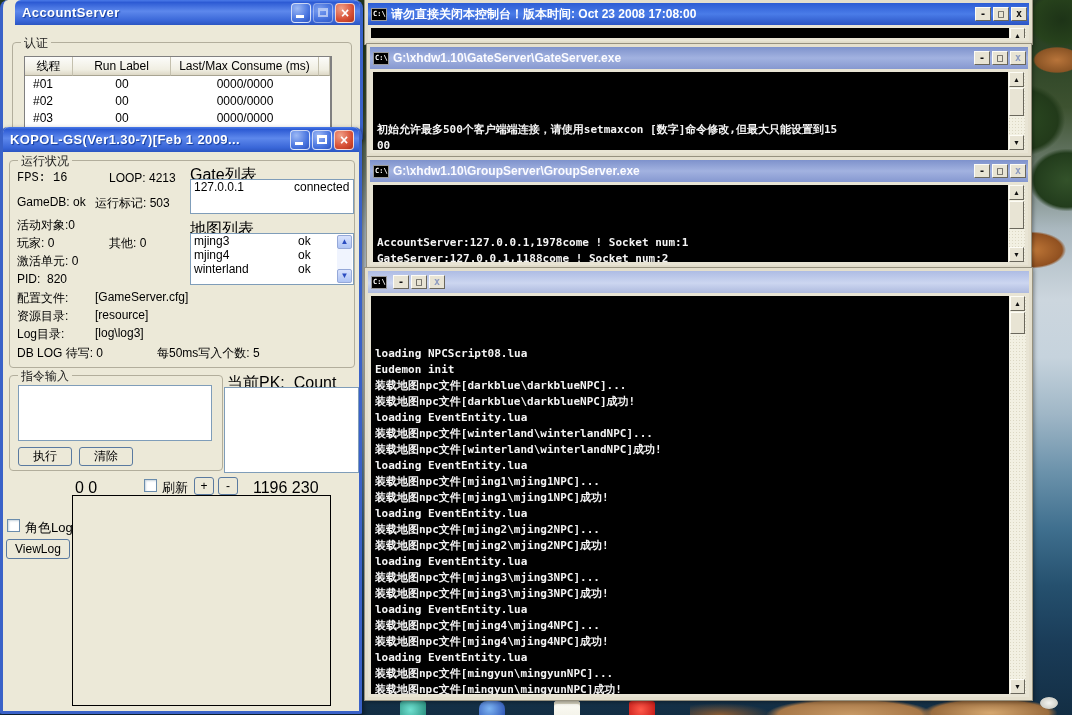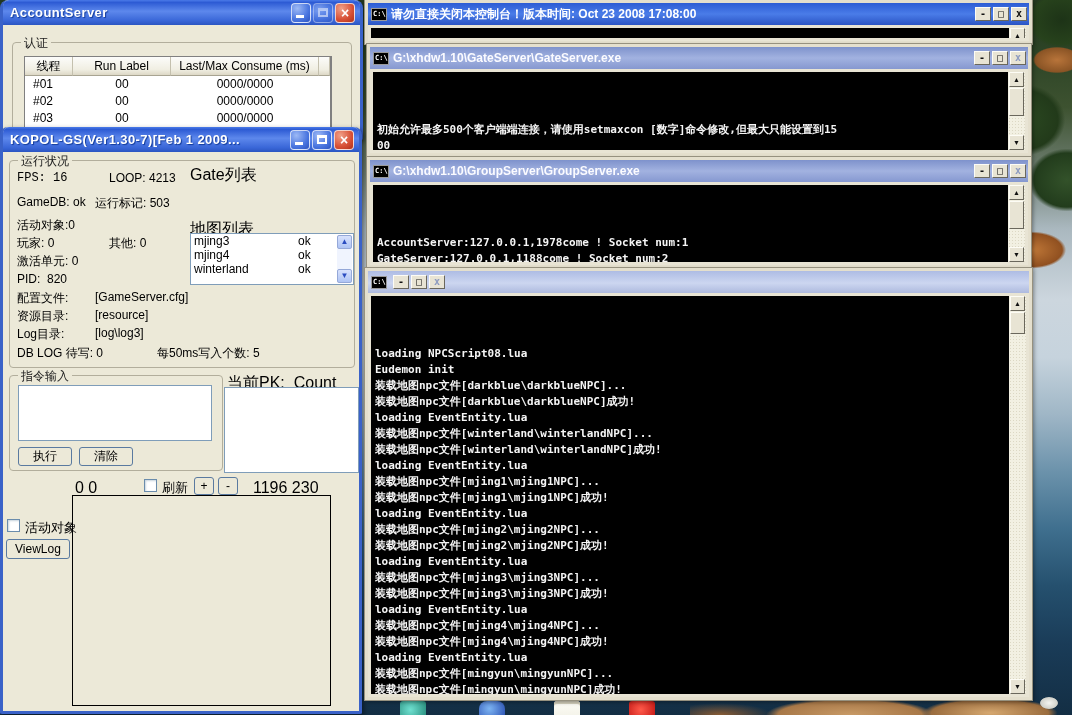--- a/index.html
+++ b/index.html
@@ -117,21 +117,21 @@
 
 <div class="wp-tree"></div>
 <div class="wp-rocks"></div>
 <div class="wp-bird"></div>
 
 <div class="desk-icon" style="left:400px; background:radial-gradient(circle at 40% 40%, #6fe0d0, #1d8070);"></div>
 <div class="desk-icon" style="left:479px; background:radial-gradient(circle at 40% 35%, #7db4f2, #1c3fa8); border-radius:8px;"></div>
 <div class="desk-icon" style="left:554px; background:linear-gradient(180deg,#fdfdf6 0%, #f0efe4 100%); box-shadow:inset 0 3px 0 #d8d4c0, inset 0 -2px 0 #c8c4ae;"></div>
 <div class="desk-icon" style="left:629px; background:radial-gradient(circle at 45% 40%, #ff5a4a, #b80c0c);"></div>
 
-<div class="xp-window" style="left:0; top:0; width:363px; height:140px;">
+<div class="xp-window" style="left:0; top:0; width:363px; height:140px;padding-left:12px;">
   <div class="xp-titlebar">
     <span class="xp-title">AccountServer</span>
     <div class="lunabtn">
         <span class="g-min"></span>
       </div>
     <div class="lunabtn disabled">
         <span class="g-max"></span>
       </div>
     <div class="lunabtn close">
         <span class="g-x">×</span>
@@ -225,20 +225,29 @@
   <div class="stat-line" style="top:199px;">
     <span style="width:78px;">Log目录:</span>
     <span>[log\log3]</span>
   </div>
   <div class="stat-line" style="top:218px;">
     <span style="width:140px;">DB LOG 待写: 0</span>
     <span>每50ms写入个数: 5</span>
   </div>
 
   <div class="small-label" style="left:187px; top:38px;">Gate列表</div>
+  <div class="listbox" style="left:187px; top:52px; width:164px; height:35px;">
+    <div>
+
+        <div class="lb-row">
+          <span style="width:100px;">127.0.0.1</span>
+          <span>connected</span>
+        </div>
+      </div>
+  </div>
 
   <div class="small-label" style="left:187px; top:92px;">地图列表</div>
   <div class="listbox" style="left:187px; top:106px; width:164px; height:52px;">
     <div>
 
         <div class="lb-row">
           <span style="width:104px;">mjing3</span>
           <span>ok</span>
         </div>
 
@@ -271,21 +280,21 @@
   <div class="small-label" style="left:72px; top:352px;">0 0</div>
   <div class="xp-check" style="left:141px; top:352px;"></div>
   <div class="small-label" style="left:159px; top:352px; font-size:13px;">刷新</div>
   <div class="xp-btn" style="left:191px; top:350px; width:20px; height:18px;">+</div>
   <div class="xp-btn" style="left:215px; top:350px; width:20px; height:18px;">-</div>
   <div class="small-label" style="left:250px; top:352px;">1196 230</div>
 
   <div style="position:absolute; left:69px; top:368px; width:259px; height:211px; border:1px solid #000;"></div>
 
   <div class="xp-check" style="left:4px; top:392px;"></div>
-  <div class="small-label" style="left:22px; top:392px; font-size:13px;">活动对象</div>
+  <div class="small-label" style="left:22px; top:392px; font-size:13px;">角色Log</div>
   <div class="xp-btn" style="left:3px; top:412px; width:64px; height:20px;">ViewLog</div>
 </div>
 
 <div class="console" style="left:365px; top:0; width:667px; height:44px; z-index:1;">
   <div class="con-titlebar active">
     <span class="cmd-icon">C:\</span>
     <span class="con-title">请勿直接关闭本控制台！版本时间: Oct 23 2008 17:08:00</span>
     <div class="conbtn">-</div>
     <div class="conbtn">□</div>
     <div class="conbtn">x</div>

